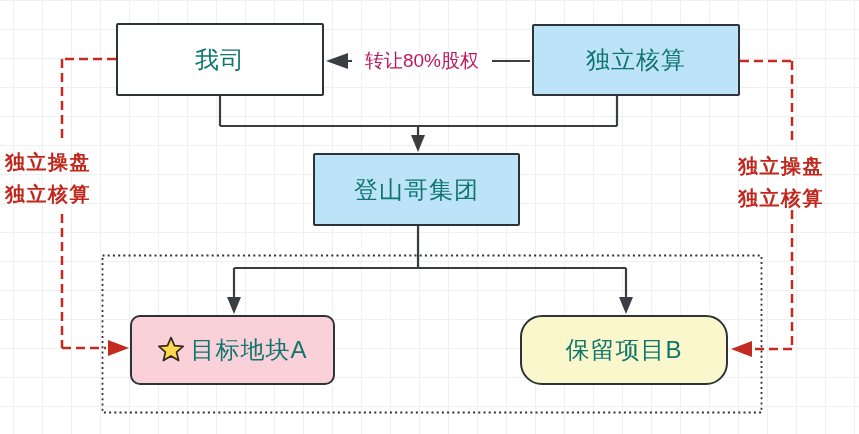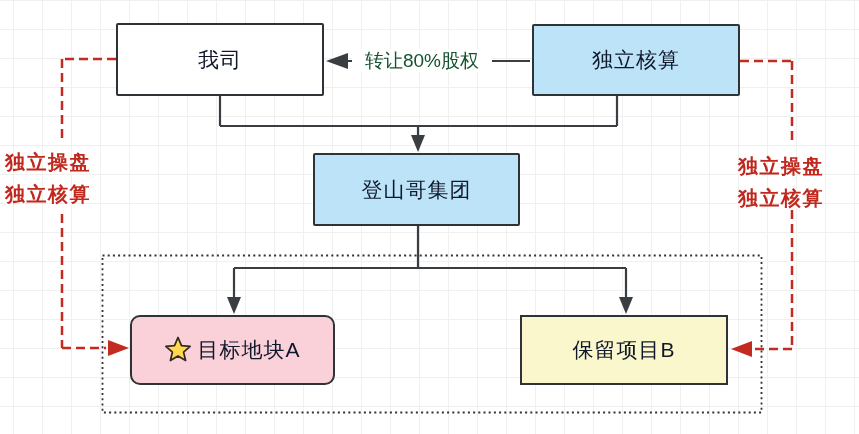--- a/index.html
+++ b/index.html
@@ -8,31 +8,31 @@
     background-image:
       linear-gradient(to right,#f0f0f0 1px,transparent 1px),
       linear-gradient(to bottom,#f0f0f0 1px,transparent 1px);
     background-size:29px 29px;
     background-position:13px 0;
     font-family:"Liberation Sans","DejaVu Sans",sans-serif;
   }
   .wires{position:absolute;left:0;top:0;}
   .node{
     position:absolute;box-sizing:border-box;display:flex;align-items:center;justify-content:center;
-    border:2.5px solid #2e3338;color:#0f172a;font-size:21px;letter-spacing:1px;
+    border:2.5px solid #2e3338;color:#0f766e;font-size:24px;letter-spacing:1px;
   }
   .node-our-company{left:116px;top:23px;width:208px;height:73px;background:#ffffff;border-radius:2px;}
   .node-mountain-group{left:532px;top:24px;width:208px;height:72px;background:#bde3f8;border-radius:2px;}
   .node-project-company{left:313px;top:153px;width:207px;height:73px;background:#bde3f8;border-radius:2px;}
   .node-target-plot-a{left:130px;top:315px;width:205px;height:70px;background:#fad1d9;border-radius:10px;gap:5px;}
-  .node-retained-project-b{left:520px;top:315px;width:208px;height:70px;background:#fbf7cc;border-radius:0;}
+  .node-retained-project-b{left:520px;top:315px;width:208px;height:70px;background:#fbf7cc;border-radius:22px;}
   .star{width:28px;height:28px;flex:0 0 auto;display:block;}
   .edge-label{
     position:absolute;left:352px;top:49px;width:140px;height:23px;line-height:23px;
-    text-align:center;background:#ffffff;color:#14532d;font-size:19px;
+    text-align:center;background:#ffffff;color:#be185d;font-size:19px;
   }
   .note{
     position:absolute;color:#c0281e;font-size:20px;font-weight:700;
     line-height:32px;letter-spacing:1.5px;white-space:nowrap;
   }
   .note-left{left:5px;top:146px;}
   .note-right{left:738px;top:150px;}
 </style>
 </head>
 <body>

